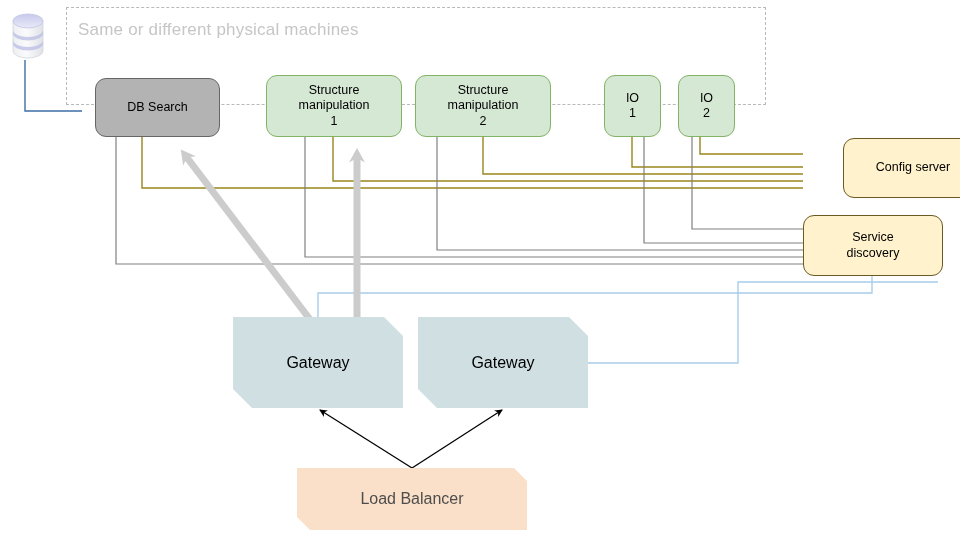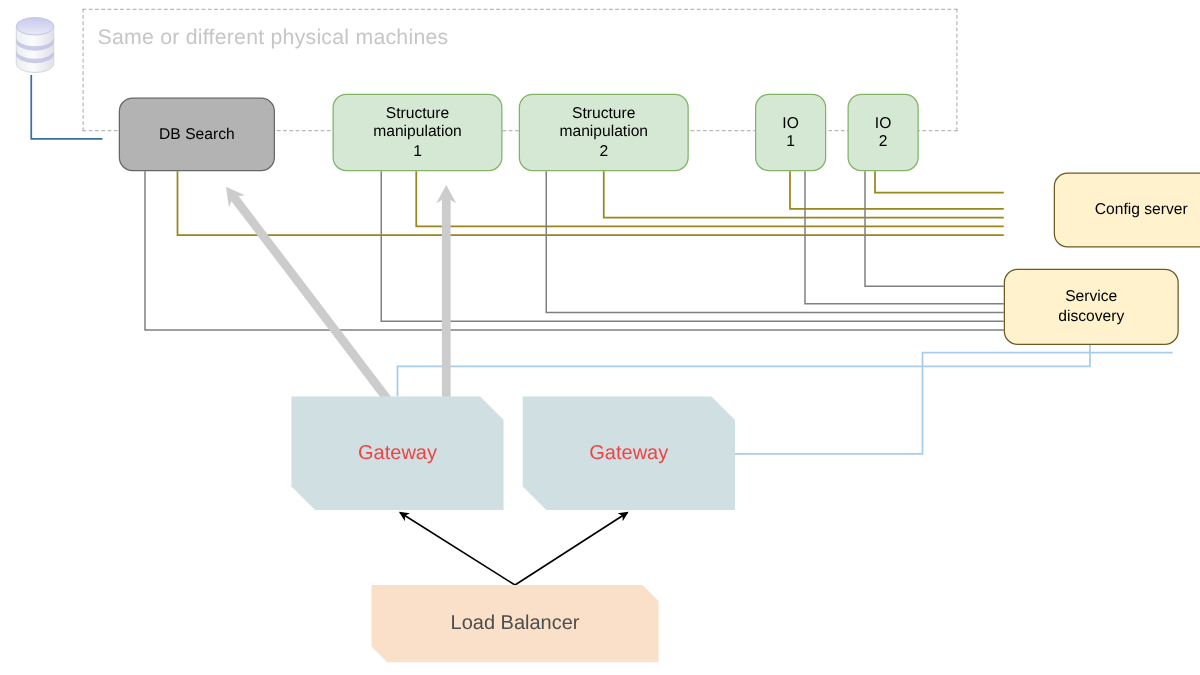--- a/index.html
+++ b/index.html
@@ -22,21 +22,21 @@
   
   .rrect{border-radius:11px;border:1.3px solid #6b6b6b;}
   .n-gray{background:#b3b3b3;border-color:#666;color:#000;font-size:12.5px;margin-left:13px;}
   .n-green{background:#d5e8d4;border-color:#82b366;color:#000;font-size:12.5px;}
   .n-yellow{background:#fff2cc;border-color:#6b5a24;color:#000;font-size:12.5px;}
 
   
   .cut{border:none;}
   .cut .face{position:absolute;inset:0;}
   .cut .txt{position:relative;z-index:2;width:100%;}
-  .n-blue{color:#ef4444;font-size:16px;}
+  .n-blue{color:#000000;font-size:16px;}
   .n-peach{color:#4d4d4d;font-size:16px;}
 
   
   .db{position:absolute;}
 </style>
 </head>
 <body>
 
 <div id="stage">
 

